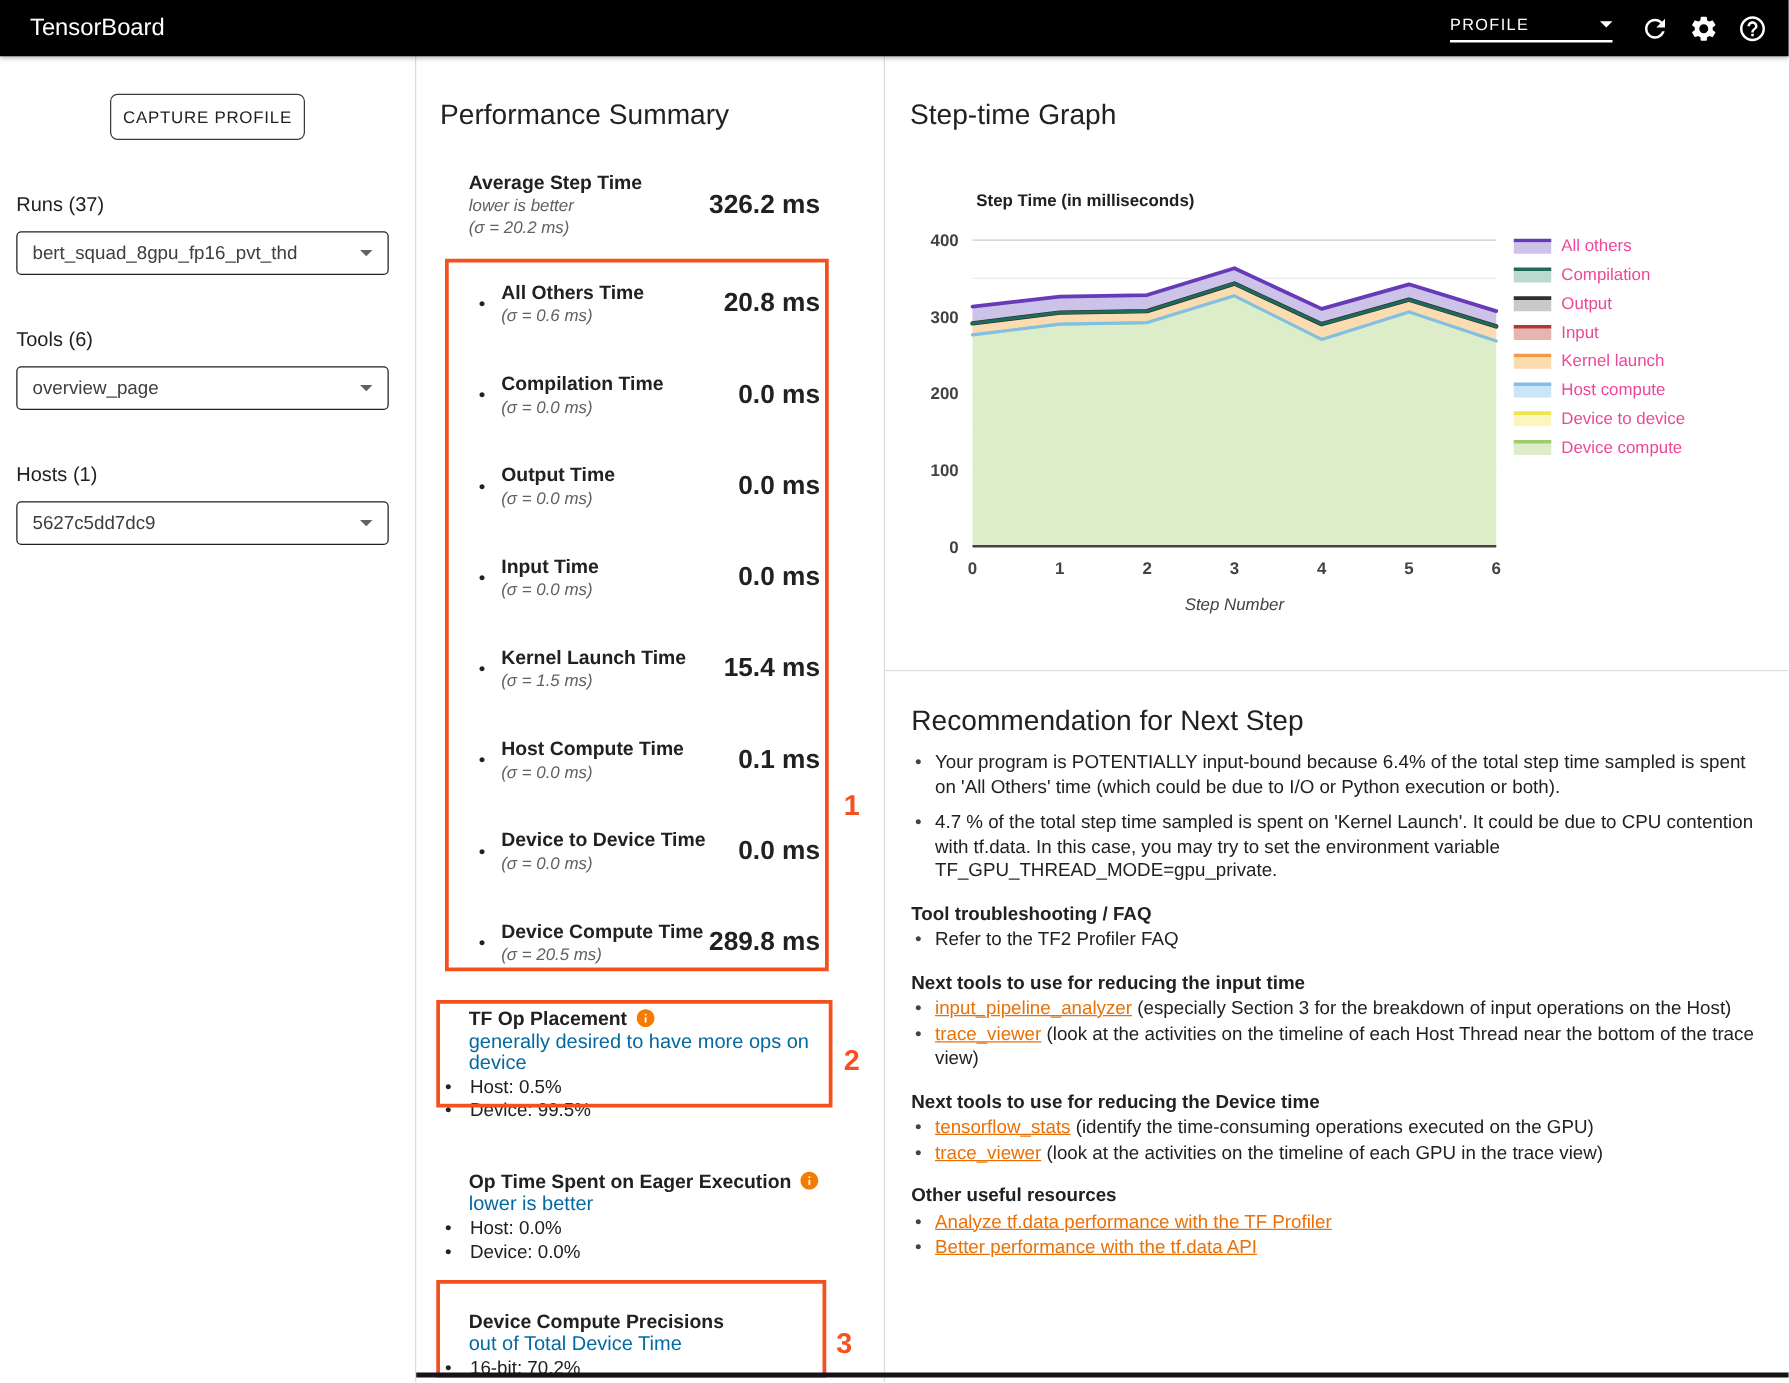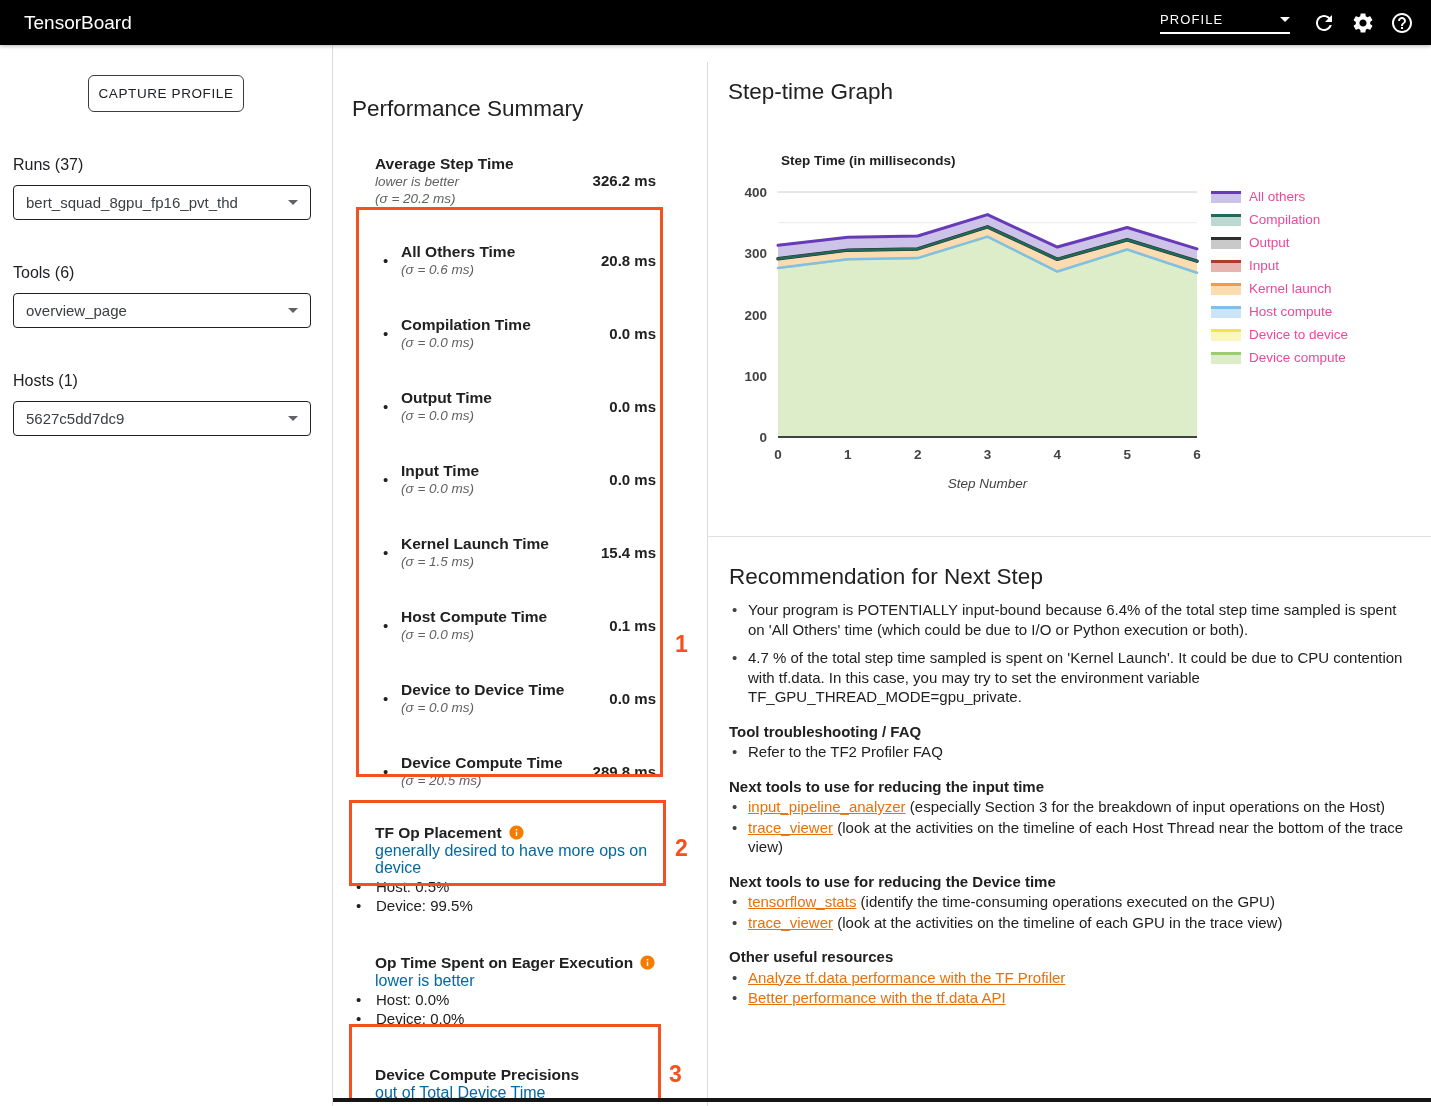--- a/index.html
+++ b/index.html
@@ -39,38 +39,38 @@
   .field.f-hosts { margin-top:43px; }
   .field label { display:block; font-size:16px; line-height:20px; color:#202124; }
   .selectbox {
     margin-top:10px; height:35px; border:1px solid #202124; border-radius:4px; background:#fff;
     display:flex; align-items:center; justify-content:space-between; padding:0 12px;
     font-size:15px; color:#3c4043; cursor:pointer;
   }
   .car-g { width:0; height:0; border-left:5px solid transparent; border-right:5px solid transparent; border-top:5.5px solid #5f6368; }
   
   .middle {
-    position:absolute; left:333px; top:62px; width:375px; bottom:0;
+    position:absolute; left:333px; top:45px; width:375px; bottom:0;
     border-right:1px solid #dadce0; padding-left:19px;
   }
   h1.section { font-size:22.5px; font-weight:400; line-height:28px; margin:33px 0 0 0; color:#212121; }
   .avg-row { margin-top:31px; width:304px; display:flex; justify-content:space-between; align-items:center; padding-left:23px; }
   .m-label { font-size:15.5px; font-weight:700; line-height:19px; color:#212121; }
   .m-note  { font-size:13.5px; font-style:italic; line-height:17px; color:#616161; }
-  .m-val   { font-size:15px; font-weight:700; color:#212121; white-space:nowrap; }
+  .m-val   { font-size:21px; font-weight:700; color:#212121; white-space:nowrap; }
   #summary-items { margin-top:35px; }
   .sum-item { width:304px; display:flex; align-items:center; margin-bottom:37px; }
   .sum-item:last-child { margin-bottom:0; }
   .sum-item .dot { width:18px; margin-left:31px; font-size:15px; color:#212121; }
   .sum-item .val { margin-left:auto; }
   .mblock { width:312px; }
   .mblock.tf   { margin-top:34px; }
   .mblock.eag  { margin-top:38px; }
   .mblock.prec { margin-top:37px; }
-  .mtitle { padding-left:23px; display:flex; align-items:center; gap:6px; font-size:15.5px; font-weight:700; line-height:19px; }
+  .mtitle { padding-left:23px; display:flex; align-items:flex-start; gap:6px; font-size:15.5px; font-weight:700; line-height:19px; }
   .mtitle svg { width:17px; height:17px; fill:#f57c00; flex:none; }
   .mnote { padding-left:23px; font-size:16px; line-height:17px; color:#0369a1; }
   .mblock ul { margin:1px 0 0; padding:0; list-style:none; }
   .mblock li { position:relative; margin-left:4px; padding-left:20px; font-size:15px; line-height:19px; color:#212121; }
   .mblock li::before { content:"•"; position:absolute; left:0; color:#212121; }
   
   .right { position:absolute; left:708px; top:45px; right:0; bottom:0; }
   .right h1.section { margin-left:20px; }
   #chart-block { position:absolute; left:20px; top:100px; width:703px; height:360px; }
   #chart-block svg text { font-family:"Liberation Sans","DejaVu Sans",sans-serif; }

